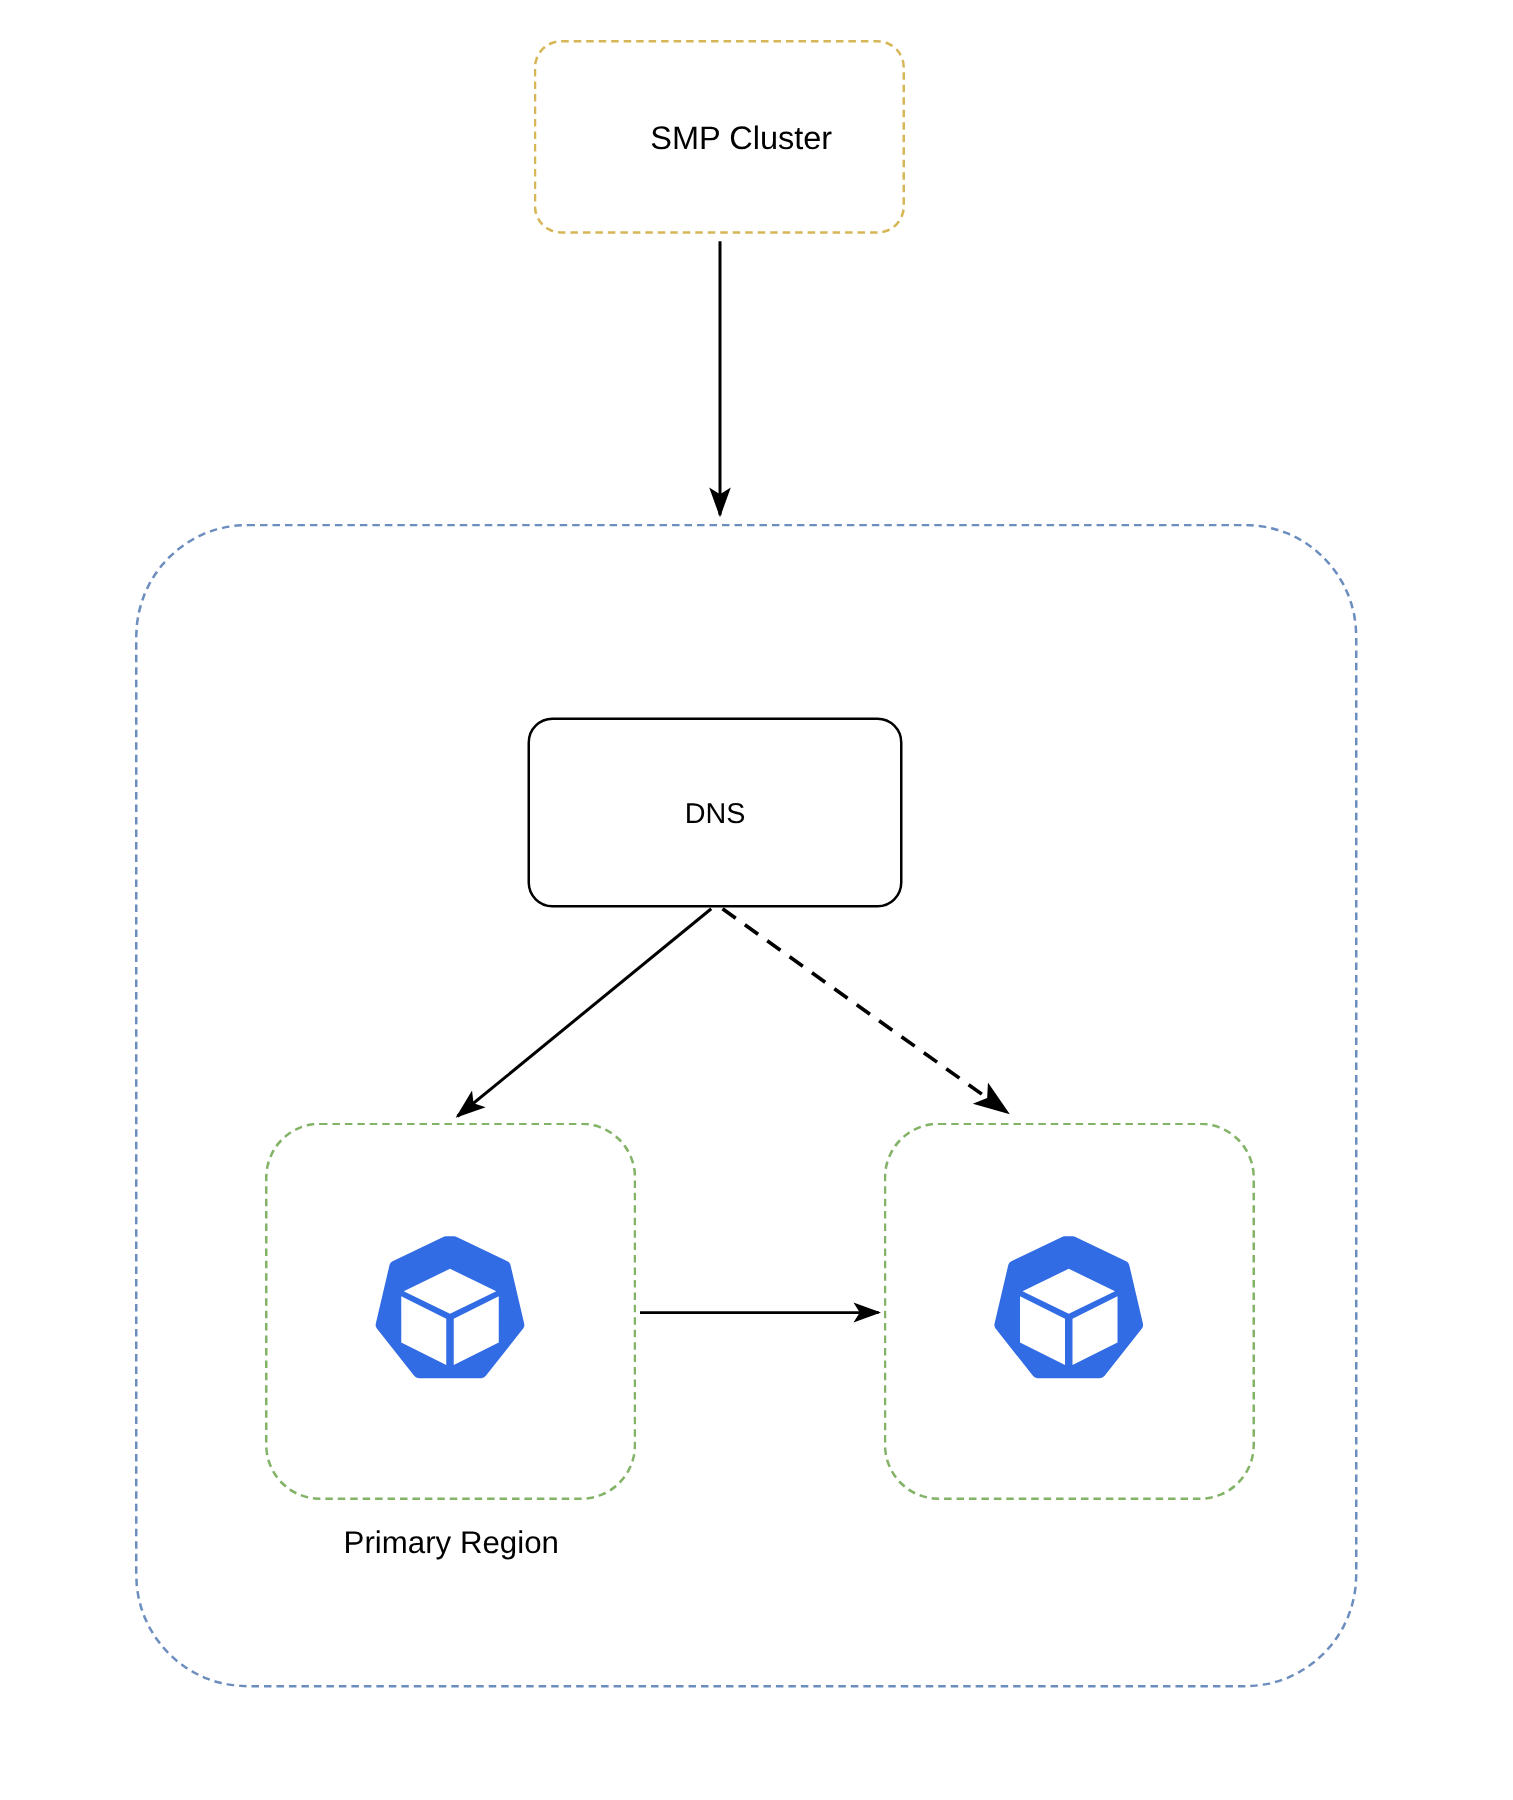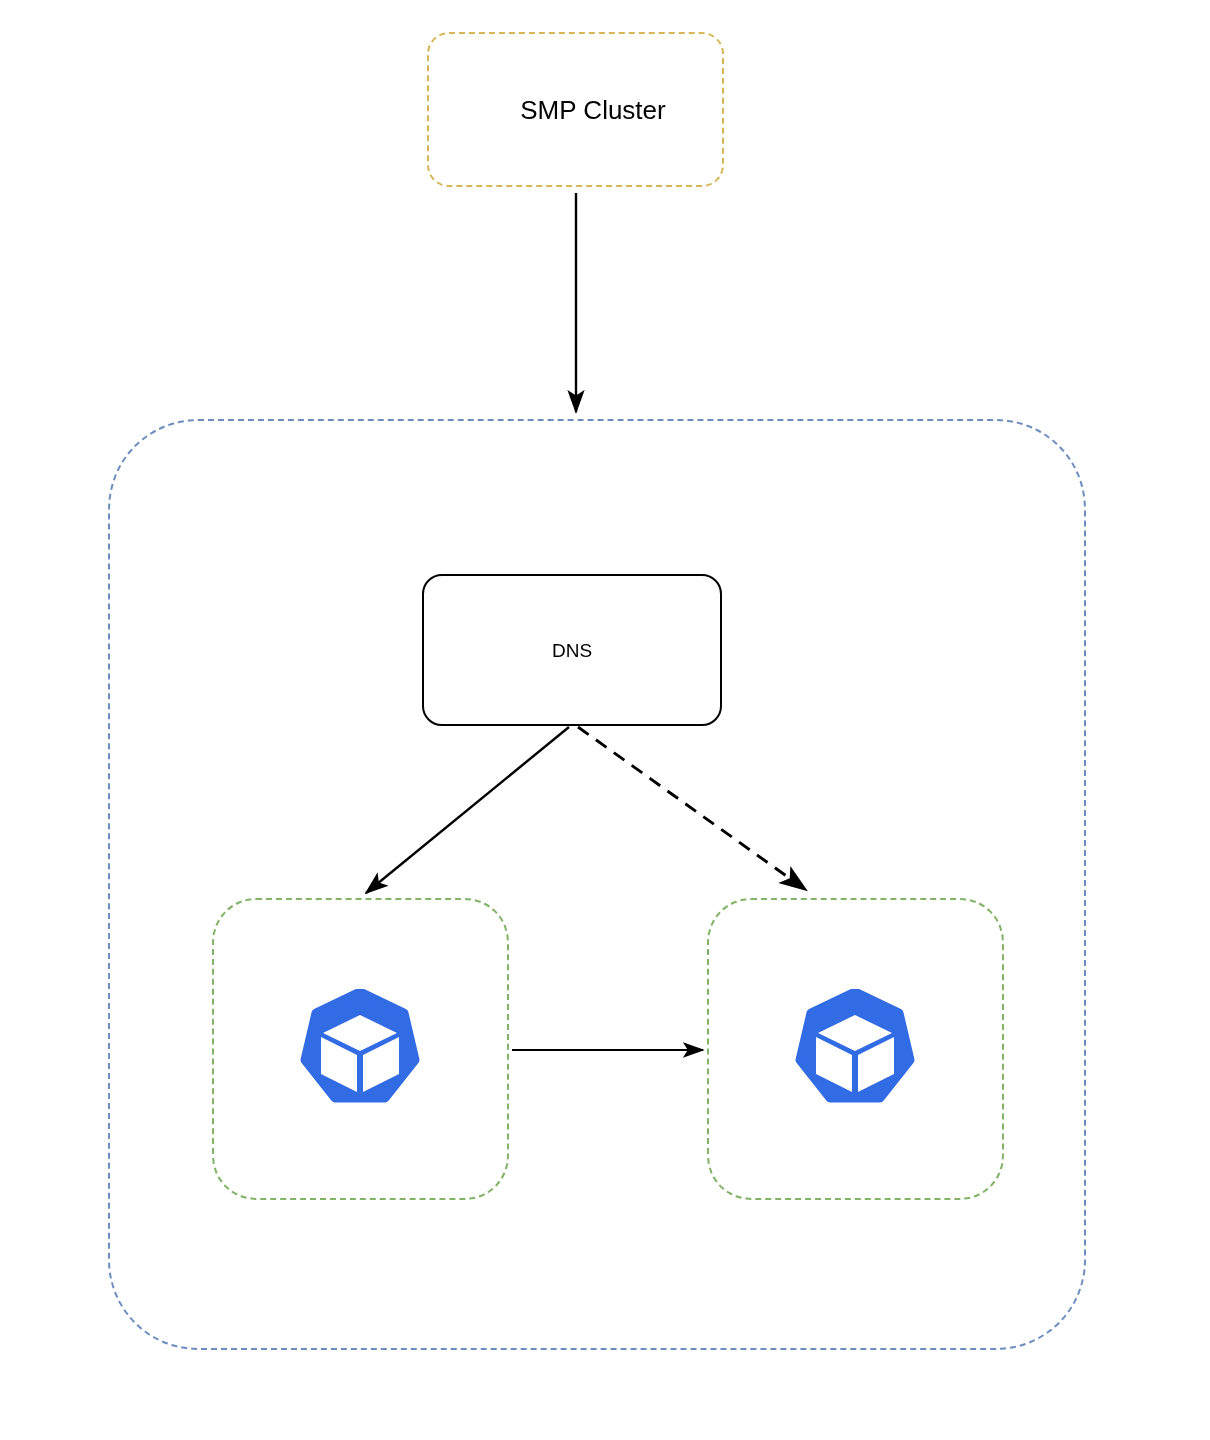--- a/index.html
+++ b/index.html
@@ -63,21 +63,21 @@
   #dns-box {
     left: 422px;
     top: 574px;
     width: 300px;
     height: 152px;
     border: 2.3px solid #000000;
     border-radius: 20px;
     background: #ffffff;
   }
   #dns-box .node-label {
-    font-size: 19px;
+    font-size: 23px;
     color: #000000;
     line-height: 1;
     white-space: nowrap;
   }
 
   
   .region-box {
     border: 2.4px dashed #82b366;
     border-radius: 44px;
     background: transparent;
@@ -150,20 +150,21 @@
     <path d="M99 48 L63 66 L63 103 L99 85 Z" fill="#ffffff"></path>
   </svg>
 
   <svg class="k8s-logo" id="secondary-k8s-logo" viewBox="0 0 120 120">
     <path d="M60 3 L104 24 L115 71 L85 109 L35 109 L5 71 L16 24 Z" fill="#326ce5" stroke="#326ce5" stroke-width="9" stroke-linejoin="round"></path>
     <path d="M60 26 L97 44 L60 62 L23 44 Z" fill="#ffffff"></path>
     <path d="M21 48 L57 66 L57 103 L21 85 Z" fill="#ffffff"></path>
     <path d="M99 48 L63 66 L63 103 L99 85 Z" fill="#ffffff"></path>
   </svg>
 
+  <div class="region-caption" id="primary-region-caption">Primary Region</div>
 
   <svg class="edge-layer">
     <defs>
       <marker id="arrowhead" markerWidth="10" markerHeight="8" refX="9.2" refY="4" orient="auto" markerUnits="strokeWidth">
         <path d="M0,0.4 L10,4 L0,7.6 L2.3,4 Z" fill="#000000"></path>
       </marker>
     </defs>
 
     <line x1="576" y1="193" x2="576" y2="412" stroke="#000000" stroke-width="2.4" marker-end="url(#arrowhead)"></line>
 

